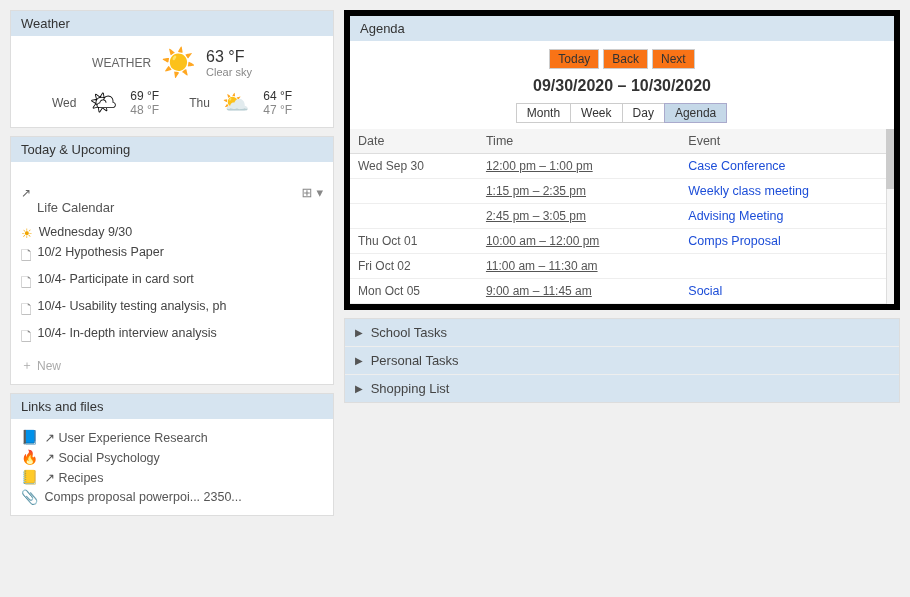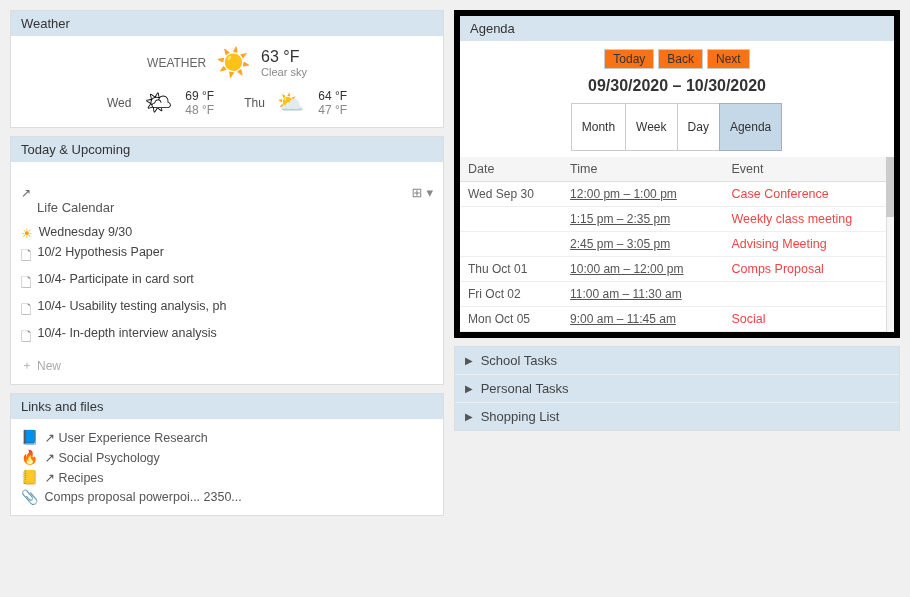--- a/index.html
+++ b/index.html
@@ -13,21 +13,21 @@
       min-height: 597px;
       padding: 10px;
     }
     .main-container {
       width: 910px;
       display: flex;
       gap: 10px;
     }
     
     .left-panel {
-      width: 434px;
+      width: 324px;
       display: flex;
       flex-direction: column;
       gap: 8px;
     }
     .section-box {
       background: #fff;
       border: 1px solid #ddd;
     }
     .section-header {
       background: #d6e4f0;
@@ -196,21 +196,21 @@
     }
     .view-tabs {
       display: flex;
       justify-content: center;
       gap: 0;
       padding: 4px 0 6px;
     }
     .view-tab {
       border: 1px solid #ccc;
       background: #fff;
-      padding: 16px 10px;
+      padding: 2px 10px;
       font-size: 12px;
       cursor: pointer;
       color: #333;
       margin-left: -1px;
     }
     .view-tab.active {
       background: #c5d8e8;
       border-color: #aac;
     }
     .agenda-table-wrapper {
@@ -228,21 +228,21 @@
       padding: 5px 8px;
       text-align: left;
       border-bottom: 1px solid #ddd;
       color: #555;
       font-weight: normal;
     }
     .agenda-table td {
       padding: 5px 8px;
       border-bottom: 1px solid #eee;
       vertical-align: top;
-      color: #ef4444;
+      color: #1d4ed8;
     }
     .agenda-table .date-cell {
       white-space: nowrap;
       color: #555;
       font-size: 12px;
     }
     .agenda-table .time-cell {
       white-space: nowrap;
       font-size: 12px;
       color: #555;

